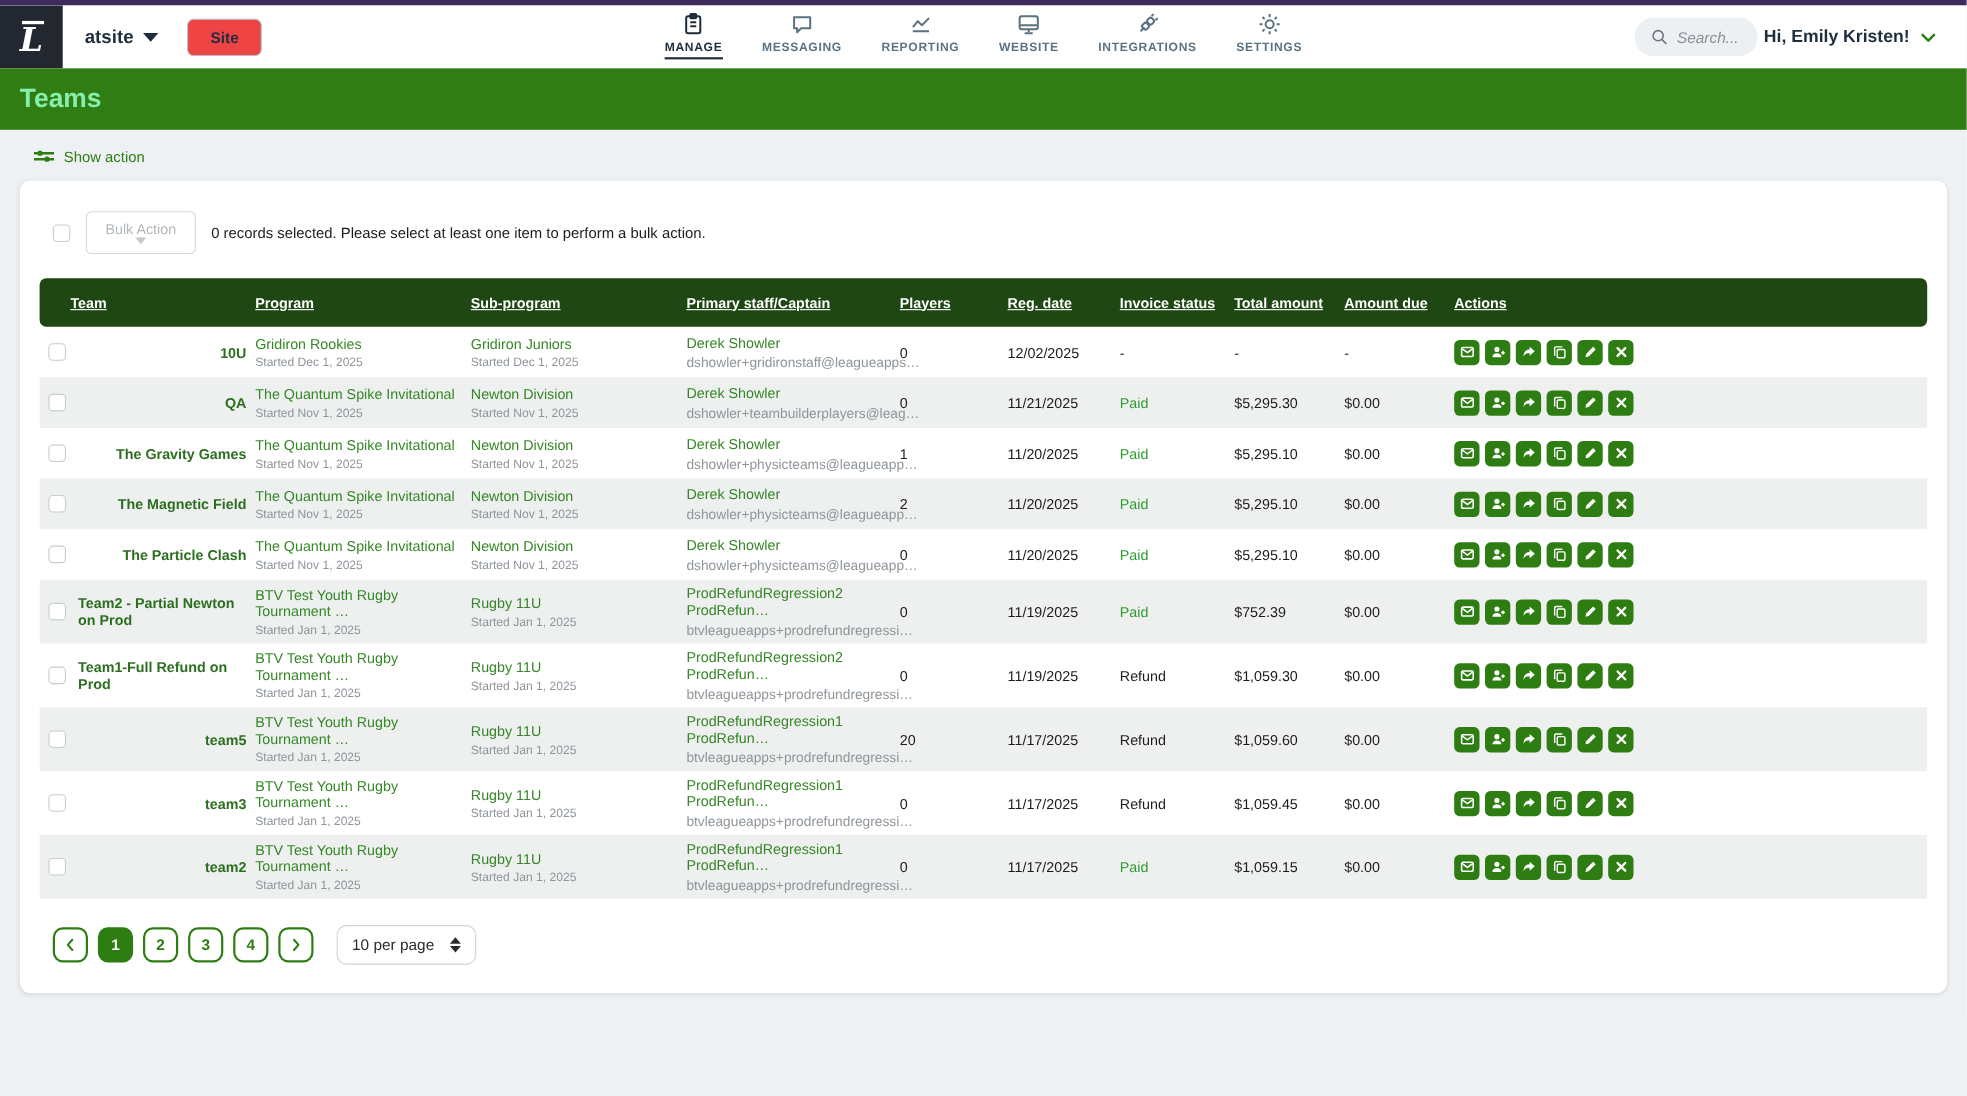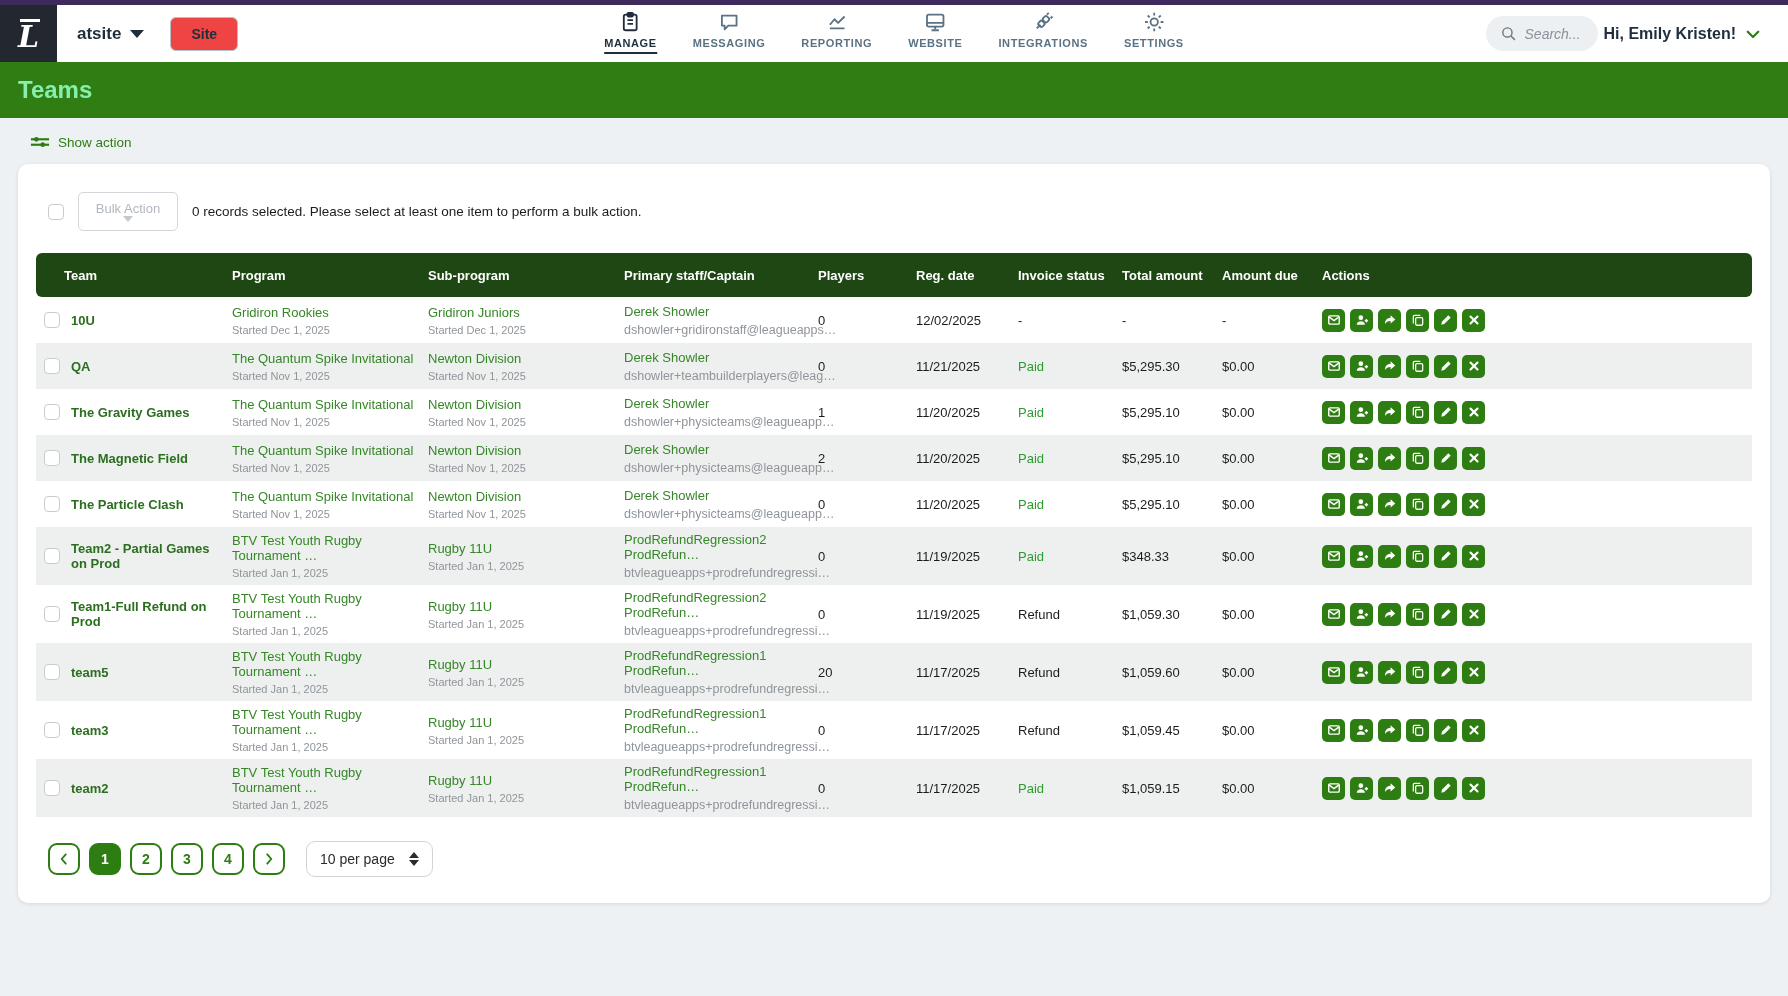--- a/index.html
+++ b/index.html
@@ -43,27 +43,27 @@
   .card { margin:14px 18px 0; background:#fff; border-radius:10px; box-shadow:0 1px 4px rgba(0,0,0,.10); padding:16px 18px 26px; }
 
   .bulk-row { display:flex; align-items:center; gap:14px; padding:12px 12px 22px; }
   .cb { width:16px; height:16px; border:1px solid #c6ccd2; border-radius:4px; background:#fff; display:inline-block; flex:0 0 auto; cursor:pointer; }
   .bulk-select { width:100px; border:1px solid #d3d7db; border-radius:5px; padding:8px 10px; display:flex; align-items:center; justify-content:space-between; color:#b2b7bc; font-size:13px; background:#fff; cursor:default;flex-direction:column; }
   .bulk-caret { width:0; height:0; border-left:5px solid transparent; border-right:5px solid transparent; border-top:6px solid #c3c8cd; }
   .bulk-msg { font-size:13.5px; color:#1c1c1c; }
 
   
   .grid { display:grid; grid-template-columns:188px 196px 196px 194px 98px 102px 104px 100px 100px 1fr; }
-  .thead { background:#1e4713; color:#fff; border-radius:6px; height:44px; align-items:center; font-size:13px; font-weight:bold; }
+  .thead { background:#1e4713; color:#fff; border-radius:6px; height:44px; align-items:center; font-size:13px; font-weight:bold;text-decoration:underline; }
   .thead .hcell { padding-left:8px; }
   .thead .hcell.first { padding-left:28px; }
   .trow { min-height:46px; align-items:center; font-size:13px; padding:5px 0; }
   .trow.alt { background:#edf0ef; }
   .cell { padding-left:8px; }
-  .c-team { display:flex; align-items:center; gap:11px; padding-left:8px; }
+  .c-team { display:flex; align-items:center; gap:11px; padding-left:8px;justify-content:space-between; }
   .team-name { font-weight:bold; color:#2c6e1f; cursor:pointer; }
   .glink { color:#368727; cursor:pointer; display:block; }
   .sub { display:block; color:#8f959b; font-size:11px; margin-top:4px; }
   .sub.email { font-size:12.5px; }
   .status.paid { color:#2e9b2e; }
   .actions { display:flex; gap:5px; align-items:center; }
   .abtn { width:23px; height:23px; border-radius:5px; background:#2e7d12; border:none; display:flex; align-items:center; justify-content:center; cursor:pointer; padding:0; }
   .abtn svg { width:14px; height:14px; }
 
   
@@ -504,38 +504,38 @@
               <line x1="6" y1="6" x2="18" y2="18" stroke-linecap="round"></line>
               <line x1="18" y1="6" x2="6" y2="18" stroke-linecap="round"></line>
             </svg>
       </button>
     </div>
   </div>
 
   <div class="grid trow alt">
     <div class="cell c-team">
       <span class="cb"></span>
-      <span class="team-name">Team2 - Partial Games on Prod</span>
+      <span class="team-name">Team2 - Partial Newton on Prod</span>
     </div>
     <div class="cell">
       <span class="glink">BTV Test Youth Rugby Tournament …</span>
       <span class="sub">Started Jan 1, 2025</span>
     </div>
     <div class="cell">
       <span class="glink">Rugby 11U</span>
       <span class="sub">Started Jan 1, 2025</span>
     </div>
     <div class="cell">
       <span class="glink">ProdRefundRegression2 ProdRefun…</span>
       <span class="sub email">btvleagueapps+prodrefundregressi…</span>
     </div>
     <div class="cell">0</div>
     <div class="cell">11/19/2025</div>
     <div class="cell status paid">Paid</div>
-    <div class="cell">$348.33</div>
+    <div class="cell">$752.39</div>
     <div class="cell">$0.00</div>
     <div class="cell actions">
       <button class="abtn">
         <svg viewBox="0 0 24 24" fill="none" stroke="#fff" stroke-width="2.4">
               <rect x="3" y="5" width="18" height="14" rx="2"></rect>
               <polyline points="4,7 12,13 20,7"></polyline>
             </svg>
       </button>
       <button class="abtn">
         <svg viewBox="0 0 24 24" fill="#fff">

